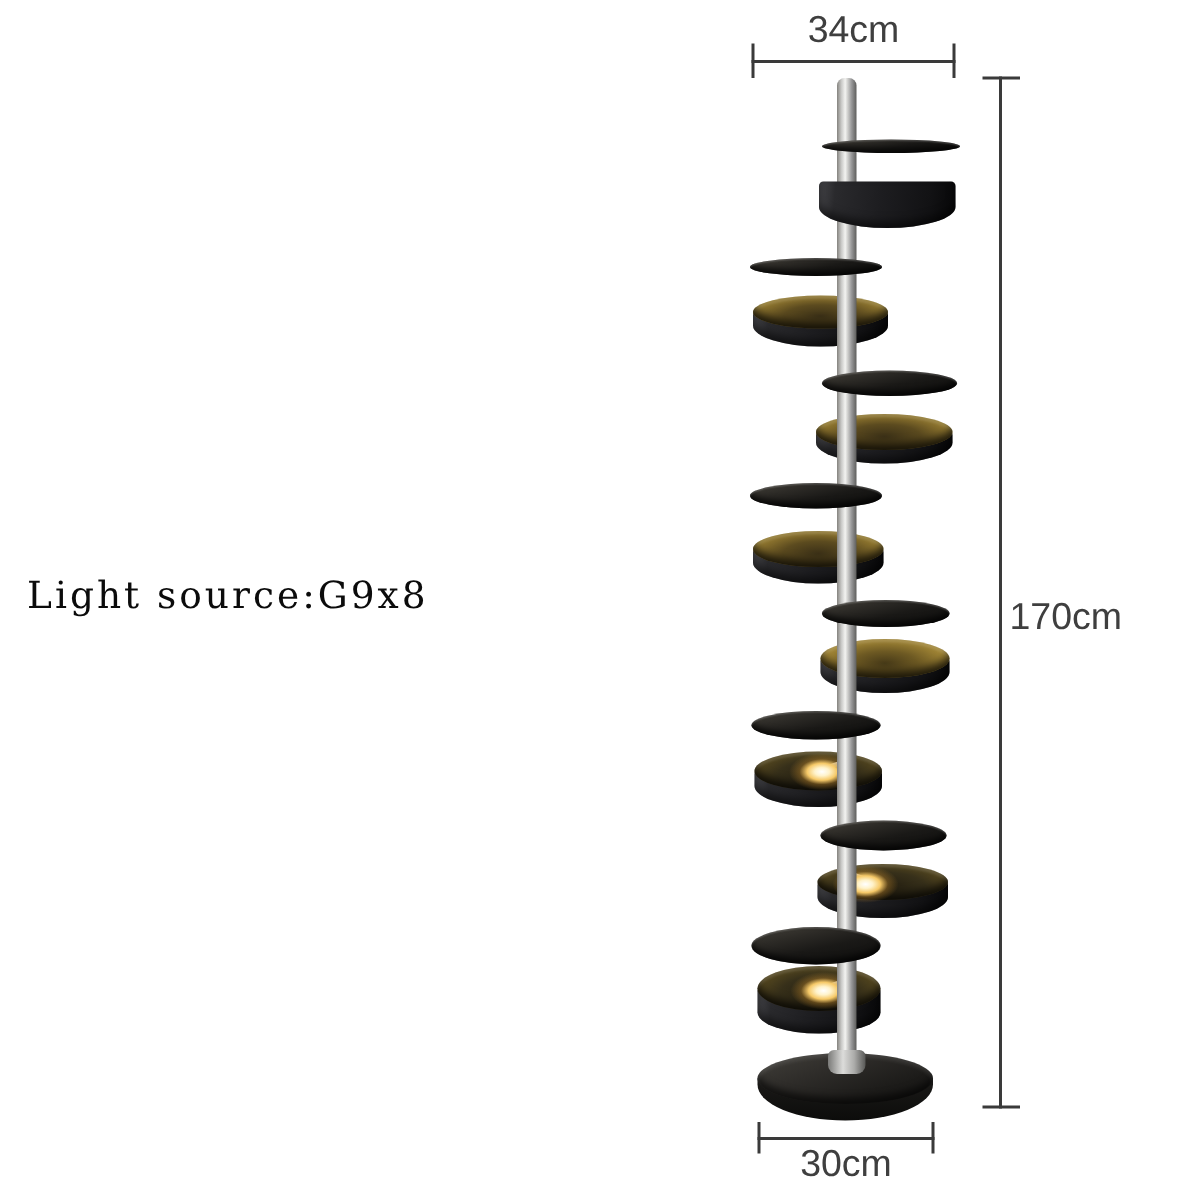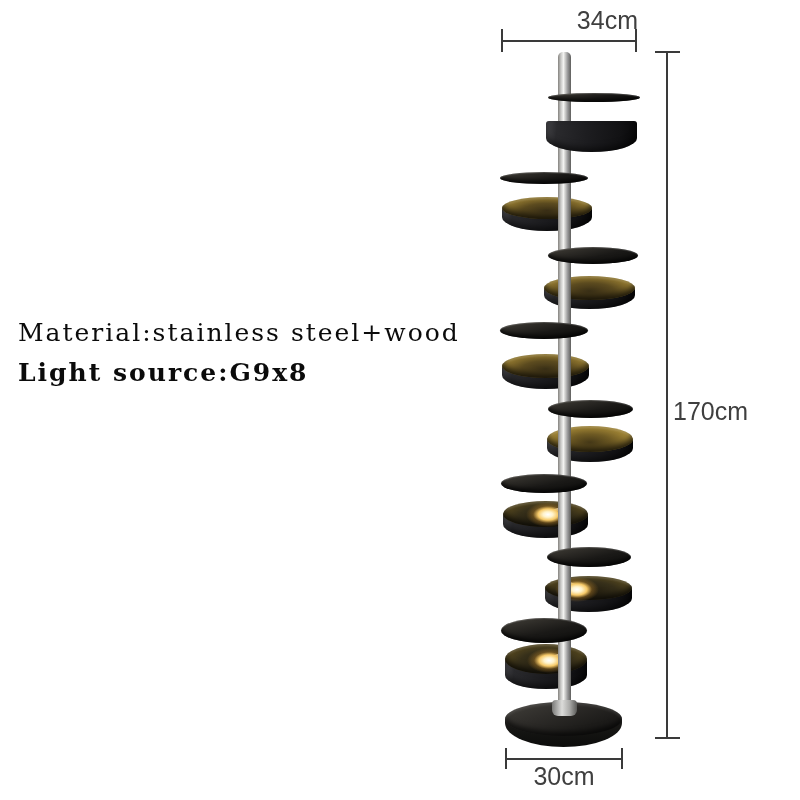--- a/index.html
+++ b/index.html
@@ -16,29 +16,29 @@
     font-family:"DejaVu Serif",serif;font-size:26px;letter-spacing:8px;
     padding-left:46px;
   }
   
   .spec{
     position:absolute;left:18px;color:#0b0b0b;
     font-family:"DejaVu Serif",serif;font-size:25px;letter-spacing:2px;
     white-space:nowrap;
   }
   #spec-material{top:318px;}
-  #spec-light{top:358px;font-weight:bold;}
+  #spec-light{top:382px;}
   
   .dim{position:absolute;}
   .dim-line{position:absolute;background:#3a3a3a;}
   .dim-label{
     position:absolute;color:#3f3f3f;font-size:25px;white-space:nowrap;
   }
   
-  #dim-top-label{left:500px;top:6px;width:138px;text-align:right;}
+  #dim-top-label{left:500px;top:6px;width:138px;text-align:center;}
   #dim-top-line{left:501px;top:40px;width:136px;height:2px;}
   #dim-top-tick-l{left:501px;top:29px;width:2px;height:23px;}
   #dim-top-tick-r{left:635px;top:29px;width:2px;height:23px;}
   
   #dim-right-line{left:666px;top:51px;width:2px;height:688px;}
   #dim-right-tick-t{left:655px;top:51px;width:25px;height:2px;}
   #dim-right-tick-b{left:655px;top:737px;width:25px;height:2px;}
   #dim-right-label{left:673px;top:385px;margin-top:12px;}
   
   #dim-bottom-line{left:505px;top:758px;width:118px;height:2px;}
@@ -100,21 +100,20 @@
     background:linear-gradient(90deg,#7a7a78,#dcdcda 40%,#ababa9 70%,#585856);
     border-radius:4px 4px 6px 6px;
   }
 </style>
 </head>
 <body>
 
 <div id="canvas">
 
 
-  <div class="spec" id="spec-material">Material:stainless steel+wood</div>
   <div class="spec" id="spec-light">Light source:G9x8</div>
 
   <div id="lamp">
     <div id="pole"></div>
     <div id="parts">
         <div class="disc" style="position: absolute; left: 548px; top: 93px; width: 92px; height: 9px;"></div>
         <div class="drum plain" style="position: absolute; left: 546px; top: 121px; width: 91px; height: 31px;">
           <div class="drum-body" style="top: 0px;"></div>
         </div>
         <div class="disc" style="position: absolute; left: 500px; top: 172px; width: 88px; height: 12px;"></div>

